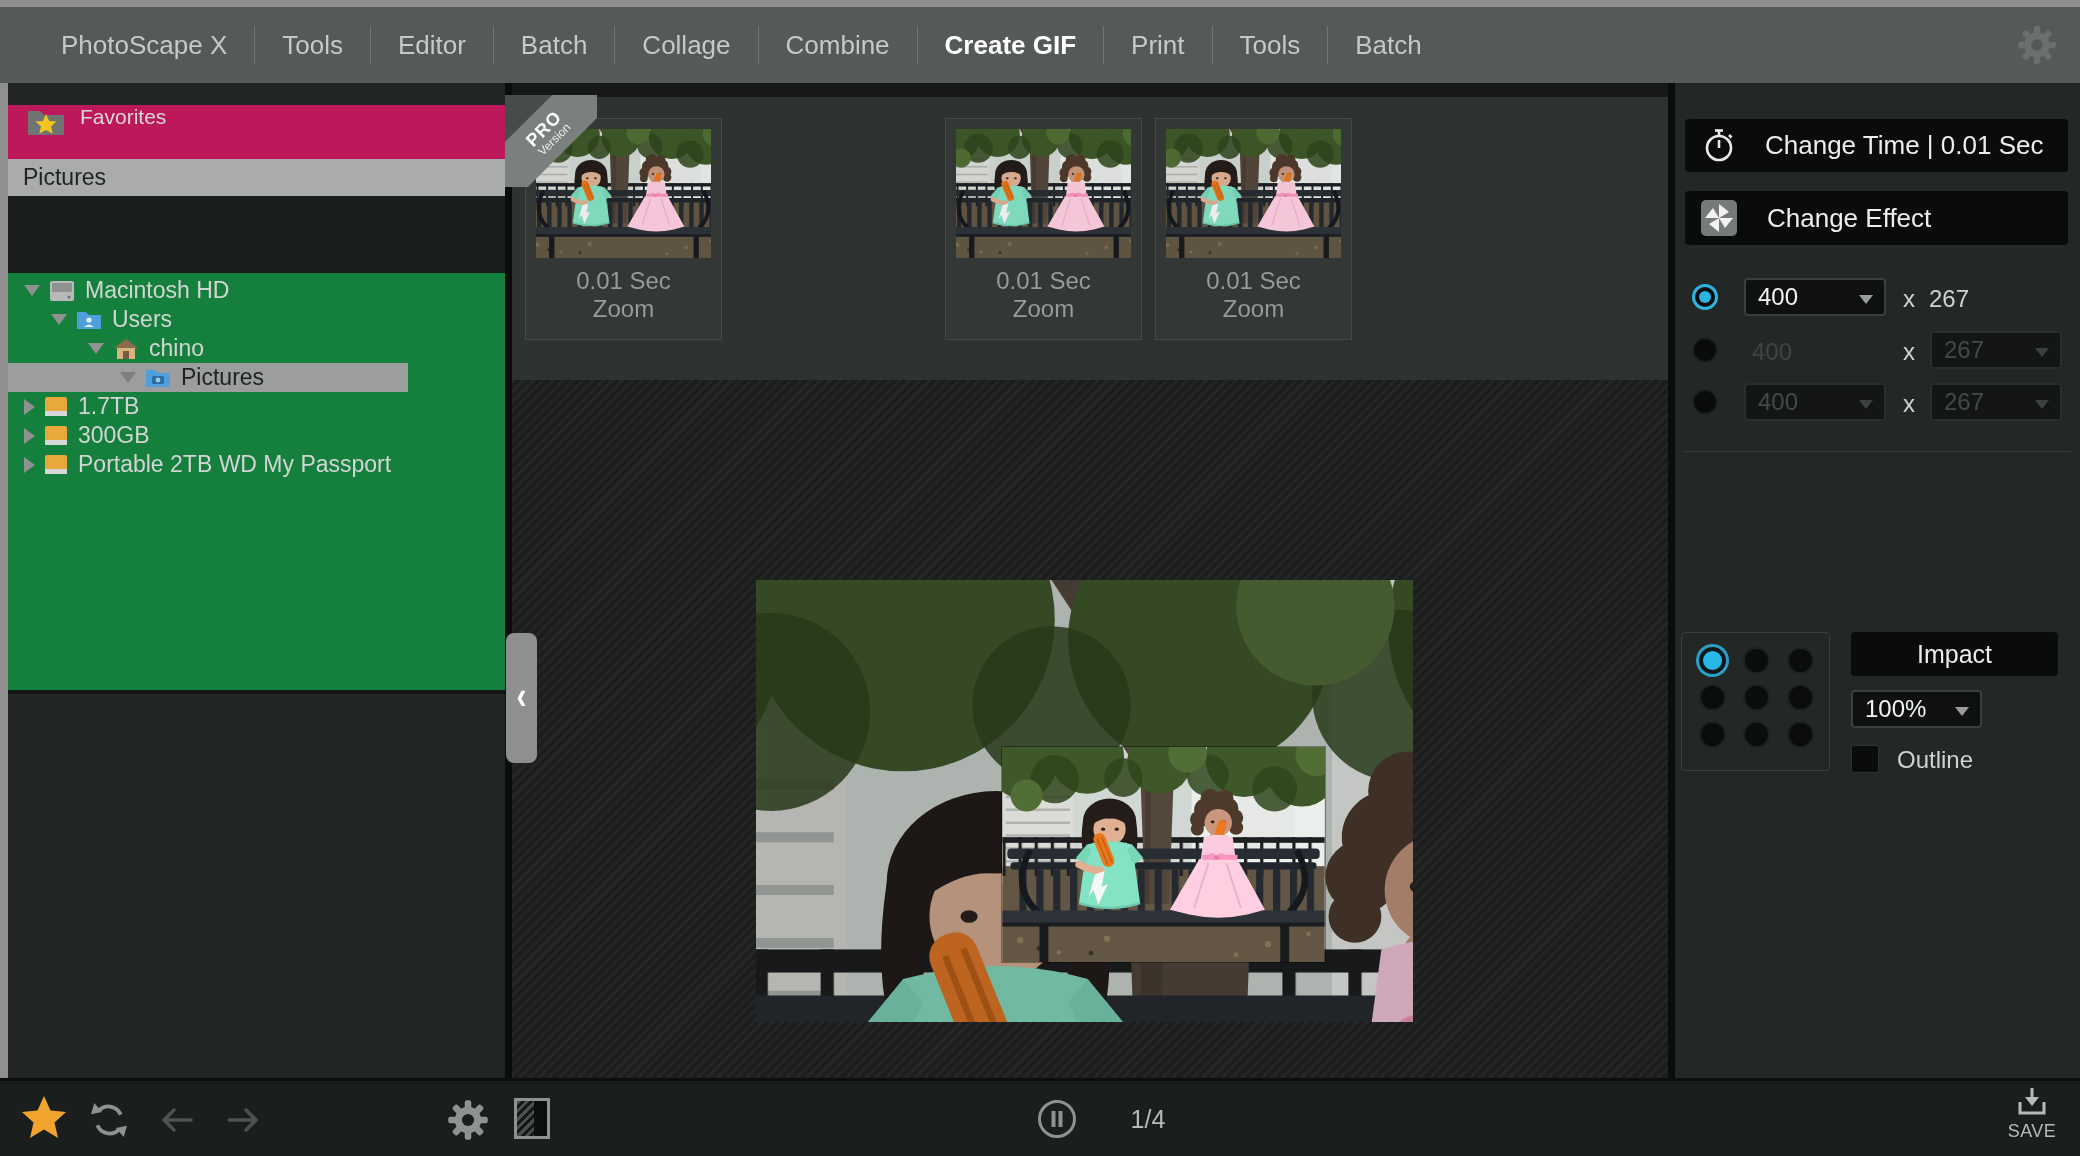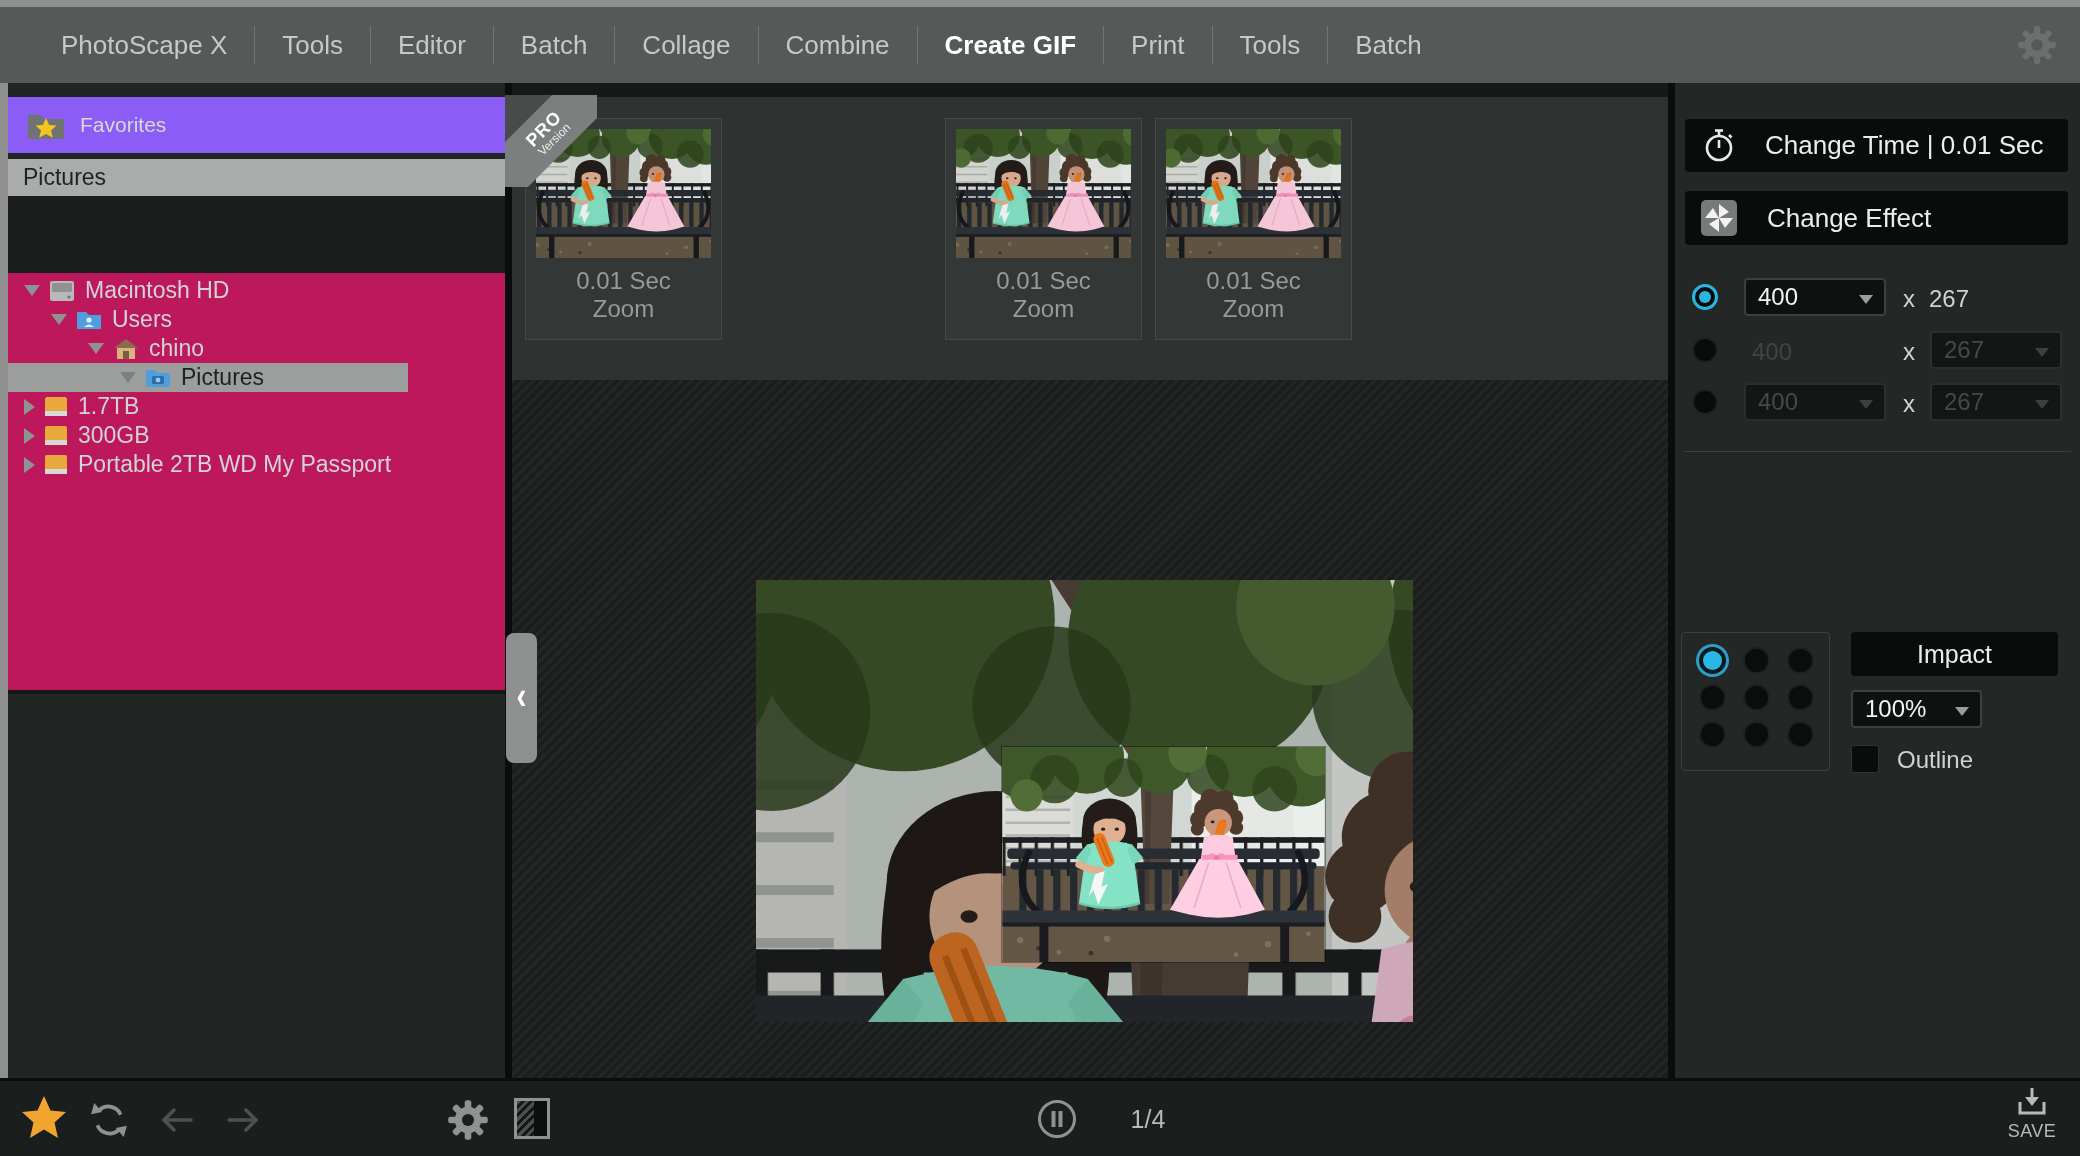--- a/index.html
+++ b/index.html
@@ -18,26 +18,26 @@
   .menu-item { color:#c6c9c8; font-size:26px; padding:0 27px; cursor:default; white-space:nowrap; }
   .menu-item.active { color:#ffffff; font-weight:bold; }
   .menu-sep { width:1px; height:38px; background:#707473; }
   #menubar-gear { margin-left:auto; margin-right:22px; }
 
   
   #content-band { left:505px; top:83px; width:1575px; height:14px; background:#161918; }
 
   
   #sidebar { left:8px; top:83px; width:497px; height:995px; background:#20242a; background:#212524; }
-  #fav-header { left:0; top:14px; width:497px; height:56px; background:#8b5cf6; display:flex; align-items:center; padding-left:18px; }
+  #fav-header { left:0; top:22px; width:497px; height:56px; background:#be185d; display:flex; padding-left:18px; }
   #fav-header .flabel { color:#d7dad9; font-size:21px; margin-left:14px; }
   #fav-pictures { left:0; top:76px; width:497px; height:37px; background:#a9acab; color:#1f2221;
                   font-size:23px; display:flex; align-items:center; padding-left:15px; }
   #fav-gap { left:0; top:113px; width:497px; height:77px; background:#191d1c; }
-  #tree { left:0; top:190px; width:497px; height:417px; background:#be185d; padding-top:3px; }
+  #tree { left:0; top:190px; width:497px; height:417px; background:#15803d; padding-top:3px; }
   .tree-row { height:29px; display:flex; align-items:center; color:#d2d5d4; font-size:23px; }
   .tree-row .tlabel { margin-left:10px; white-space:nowrap; }
   .tree-row.sel { background:#9b9e9d; width:400px; color:#1e2120; }
   .disc { width:0; height:0; display:inline-block; }
   .disc.down { border-left:8px solid transparent; border-right:8px solid transparent; border-top:11px solid #8e9291; }
   .disc.down.dim { border-top-color:#7d807f; }
   .disc.right { border-top:8px solid transparent; border-bottom:8px solid transparent; border-left:11px solid #8e9291; }
   .ticon { margin-left:9px; flex:0 0 auto; }
   #sidebar-bottom { left:0; top:607px; width:497px; height:388px; background:#212524; border-top:4px solid #131716; }
   #sidebar-divider { left:505px; top:83px; width:7px; height:995px; background:#0b0d0c; }

